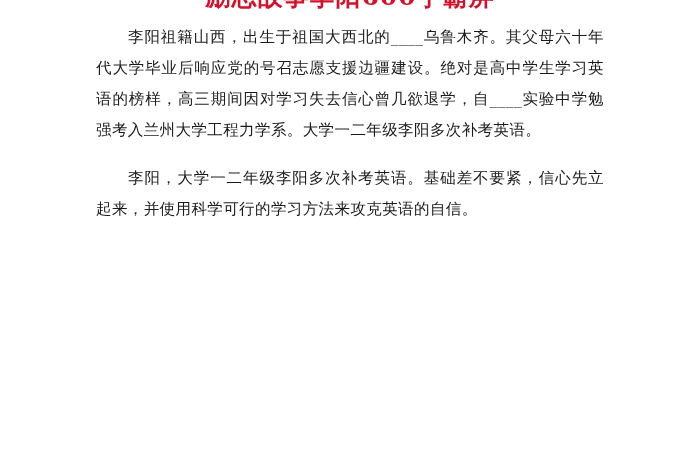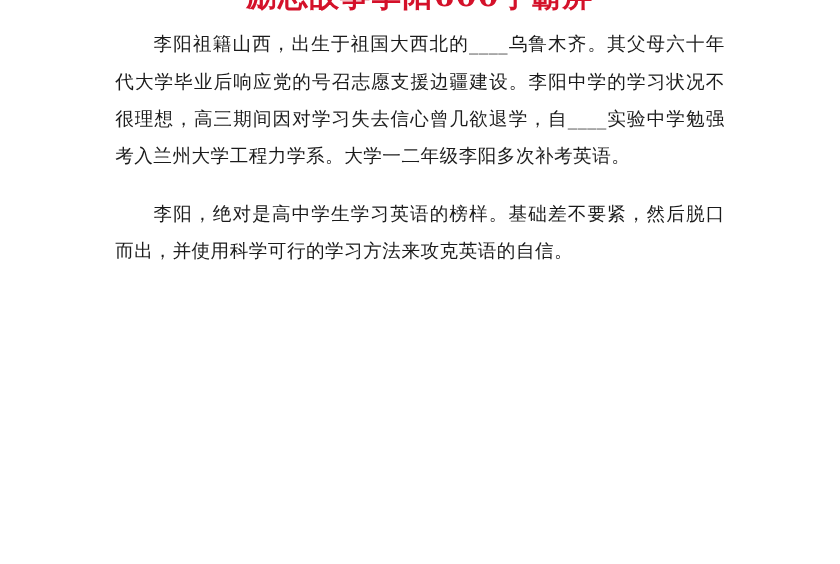--- a/index.html
+++ b/index.html
@@ -64,18 +64,18 @@
   }
 </style>
 </head>
 <body>
 
 <div class="page">
 
   <div class="doc-title">励志故事李阳600字霸屏</div>
 
   <div class="body-text">
-    <p class="para">李阳祖籍山西，出生于祖国大西北的____乌鲁木齐。其父母六十年代大学毕业后响应党的号召志愿支援边疆建设。李阳中学的学习状况不很理想，高三期间因对学习失去信心曾几欲退学，自____实验中学勉强考入兰州大学工程力学系。大学一二年级李阳多次补考英语。</p>
-    <p class="para">李阳，绝对是高中学生学习英语的榜样。基础差不要紧，然后脱口而出，并使用科学可行的学习方法来攻克英语的自信。</p>
+    <p class="para">李阳祖籍山西，出生于祖国大西北的____乌鲁木齐。其父母六十年代大学毕业后响应党的号召志愿支援边疆建设。绝对是高中学生学习英语的榜样，高三期间因对学习失去信心曾几欲退学，自____实验中学勉强考入兰州大学工程力学系。大学一二年级李阳多次补考英语。</p>
+    <p class="para">李阳，大学一二年级李阳多次补考英语。基础差不要紧，信心先立起来，并使用科学可行的学习方法来攻克英语的自信。</p>
   </div>
 
   <div class="clip-bottom"></div>
 </div>
 
 </body></html>

